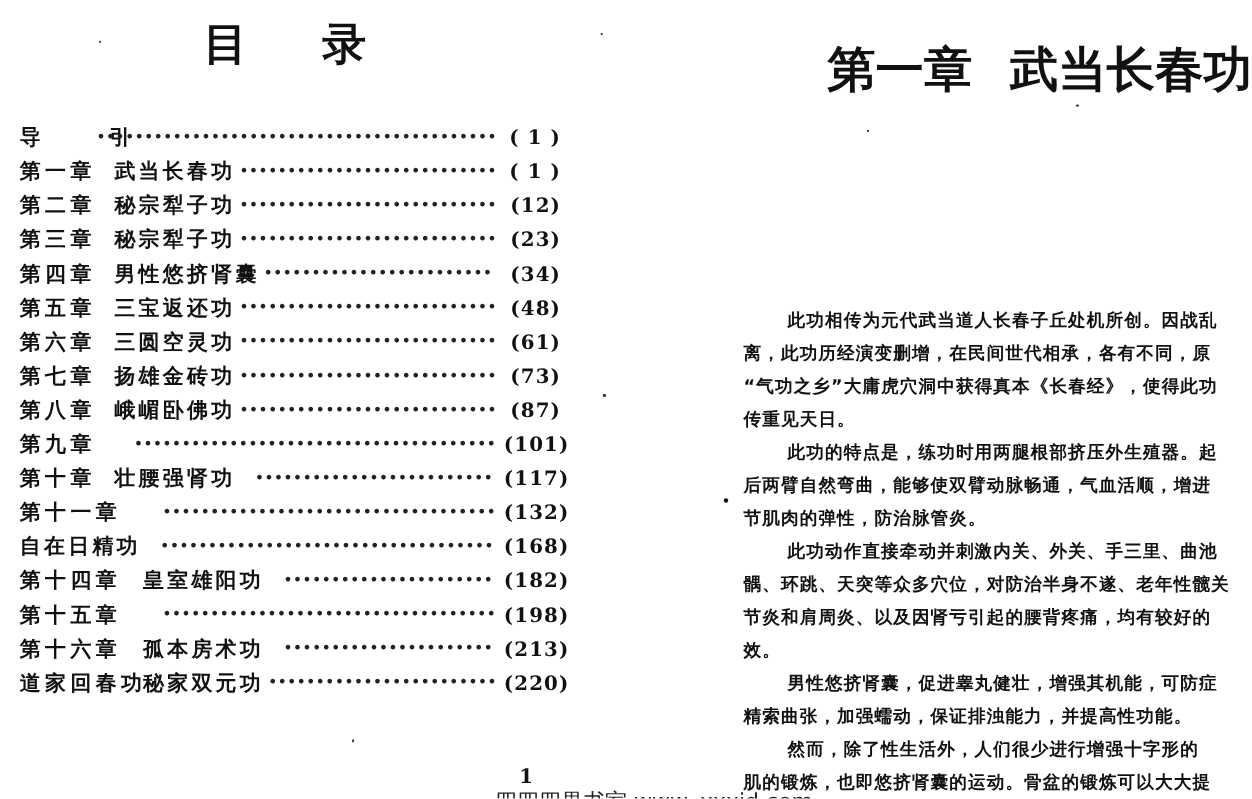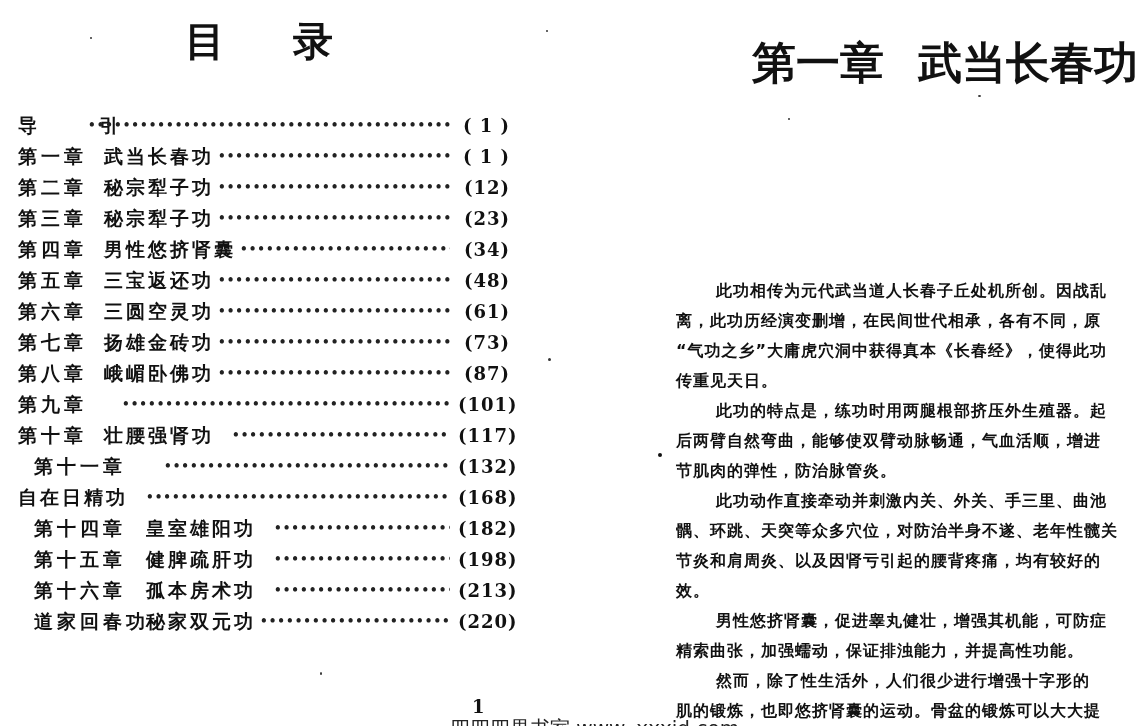--- a/index.html
+++ b/index.html
@@ -18,21 +18,21 @@
     font-family: "DejaVu Sans", sans-serif; font-weight: bold;
     font-size: 40px; letter-spacing: 68px; white-space: nowrap; line-height: 50px;
   }
   .toc-list { position: absolute; top: 110px; left: 18px; width: 492px; }
   .toc-row {
     display: flex; align-items: baseline; height: 31px; line-height: 31px;
     font-size: 19px; font-weight: bold; white-space: nowrap;
   }
   .toc-chap { letter-spacing: 4px; }
   .toc-chap.w3 { width: 86px; }
-  .toc-chap.w4 { width: 112px; margin-left: 16px; }
+  .toc-chap.w4 { width: 112px; }
   .toc-chap.intro { width: 66px; letter-spacing: 28px; }
   .toc-name { letter-spacing: 3px; }
   .toc-dots {
     flex: 1; overflow: hidden; margin: 0 8px 0 4px; letter-spacing: 1px;
     font-size: 12px; color: #222; position: relative; top: -3px;
   }
   .toc-dots::before {
     content: "••••••••••••••••••••••••••••••••••••••••••••••••••••••••••••••••••••••••••••••••";
   }
   .toc-page { width: 52px; text-align: right; font-size: 18px; letter-spacing: 1px; }
@@ -145,21 +145,20 @@
       <span class="toc-page">(168)</span>
     </div>
     <div class="toc-row">
       <span class="toc-chap w4">第十四章</span>
       <span class="toc-name">皇室雄阳功</span>
       <span class="toc-dots" style="margin-left:18px"></span>
       <span class="toc-page">(182)</span>
     </div>
     <div class="toc-row">
       <span class="toc-chap w4">第十五章</span>
-      <span class="toc-name">健脾疏肝功</span>
       <span class="toc-dots" style="margin-left:18px"></span>
       <span class="toc-page">(198)</span>
     </div>
     <div class="toc-row">
       <span class="toc-chap w4">第十六章</span>
       <span class="toc-name">孤本房术功</span>
       <span class="toc-dots" style="margin-left:18px"></span>
       <span class="toc-page">(213)</span>
     </div>
     <div class="toc-row">

